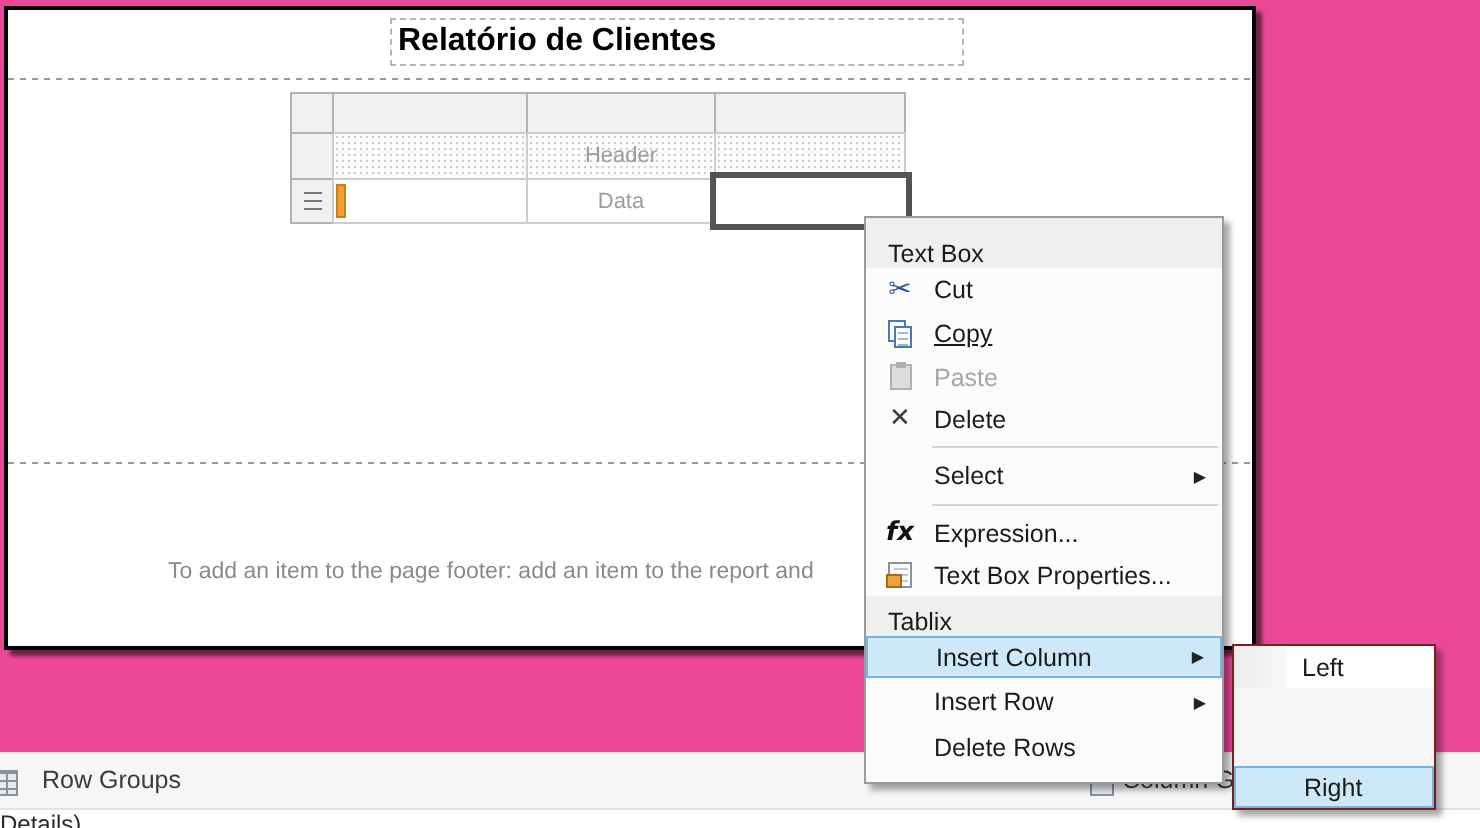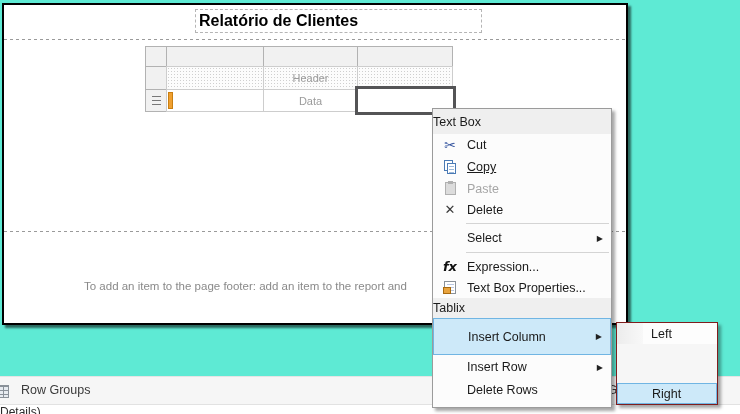--- a/index.html
+++ b/index.html
@@ -1,17 +1,17 @@
 <!DOCTYPE html>
 <html><head>
 <meta charset="utf-8">
 <style>
   html,body{margin:0;padding:0;}
   body{font-family:"Liberation Sans", sans-serif;}
-  .screen{position:relative;width:740px;height:414px;background:#5eead4;overflow:hidden;}
+  .screen{position:relative;width:740px;height:414px;background:#ec4899;overflow:hidden;}
 
   
   .surface{position:absolute;left:2px;top:3px;width:626px;height:322px;box-sizing:border-box;
     background:#ffffff;border:2px solid #000;box-shadow:3px 3px 2px rgba(0,0,0,0.55);}
   .titlebox{position:absolute;left:191px;top:4px;width:287px;height:24px;box-sizing:border-box;
     border:1px dashed #b5b5b5;background:#fff;display:flex;align-items:center;}
   .titlebox .t{font-size:16px;font-weight:bold;color:#000;padding-left:3px;letter-spacing:0px;}
   .dash{position:absolute;left:0;right:0;height:1px;
     background-image:repeating-linear-gradient(to right,#9a9a9a 0 3px,transparent 3px 6px);}
   .dash1{top:34px;} .dash2{top:226px;}
@@ -42,21 +42,21 @@
     background-image:linear-gradient(#8a9199 0 1px,transparent 1px),linear-gradient(to right,#8a9199 0 1px,transparent 1px);
     background-size:100% 4px,5px 100%;}
   .grp-col-icon{position:absolute;left:545px;top:8px;width:12px;height:13px;box-sizing:border-box;
     border:1px solid #8a9199;background:#e7ebf0;}
   .grp-list{position:absolute;left:0;right:0;top:405px;height:9px;background:#ffffff;}
   .details-item{position:absolute;left:-4px;top:405px;font-size:12px;color:#2b2b2b;white-space:nowrap;}
 
   
   .menu{position:absolute;left:432px;top:108px;width:180px;box-sizing:border-box;background:#fcfcfc;
     border:1px solid #9b9b9b;box-shadow:3px 3px 3px rgba(0,0,0,0.35);z-index:50;}
-  .mhead{background:#efefef;display:flex;align-items:center;
+  .mhead{background:#efefef;display:flex;align-items:flex-end;padding-left:11px;
     font-size:12.5px;color:#1b1b1b;}
   .mi{display:flex;align-items:center;font-size:12.5px;color:#1a1a1a;box-sizing:border-box;position:relative;}
   .mi .ico{width:34px;flex:0 0 34px;display:flex;align-items:center;justify-content:center;
     font-family:"DejaVu Sans",sans-serif;}
   .mi .label{white-space:nowrap;}
   .mi.disabled .label{color:#a6a6a6;}
   .mi .arrow{position:absolute;right:8px;font-size:8px;color:#222;font-family:"DejaVu Sans",sans-serif;}
   .mi.hl{background:#cde9f9;border:1px solid #70b5e3;}
   .msep{height:7px;display:flex;align-items:center;}
   .msep .line{height:1px;background:#d4d4d4;flex:1;margin-left:33px;margin-right:2px;}
@@ -179,21 +179,21 @@
     </div>
     <div class="mi" style="height:21px;">
       <span class="ico">
           <span class="ic-props"></span>
         </span>
       <span class="label">Text Box Properties...</span>
     </div>
     <div class="mhead" style="height:20px;">
       <span>Tablix</span>
     </div>
-    <div class="mi hl" style="height:37px;">
+    <div class="mi hl" style="height:21px;">
       <span class="ico"></span>
       <span class="label">Insert Column</span>
       <span class="arrow">▶</span>
     </div>
     <div class="mi" style="height:24px;">
       <span class="ico"></span>
       <span class="label">Insert Row</span>
       <span class="arrow">▶</span>
     </div>
     <div class="mi" style="height:21px;">

